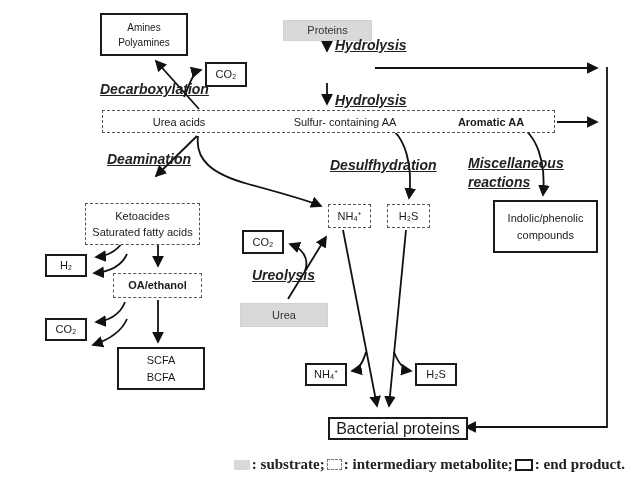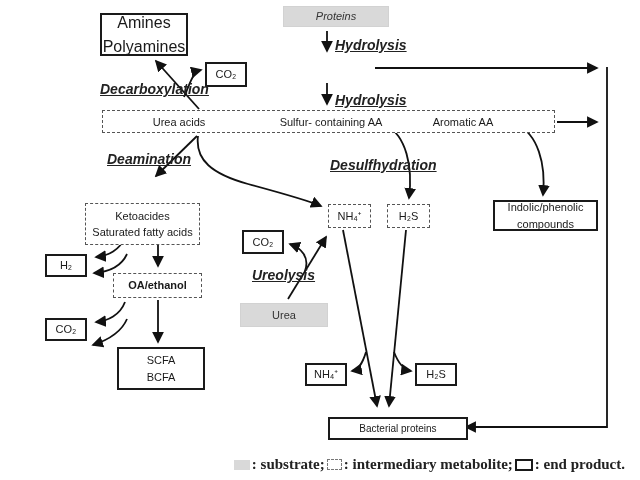--- a/index.html
+++ b/index.html
@@ -55,58 +55,58 @@
       <path d="M127 319 C121 333 105 341 93 345" marker-end="url(#ah)"></path>
       <path d="M288 299 L326 237" marker-end="url(#ah)"></path>
       <path d="M305 271 C310 257 301 248 290 244" marker-end="url(#ah)"></path>
       <path d="M343 230 L377 406" marker-end="url(#ah)"></path>
       <path d="M406 230 L389 406" marker-end="url(#ah)"></path>
       <path d="M366 352 C362 365 358 370 352 371" marker-end="url(#ah)"></path>
       <path d="M394 352 C399 365 404 370 411 371" marker-end="url(#ah)"></path>
     </g>
   </svg>
 
-  <div class="box solid" style="left:100px;top:13px;width:88px;height:43px;font-size:16px;">
+  <div class="box solid" style="left:100px;top:13px;width:88px;height:43px;font-size:10px;">
     <span>Amines</span>
     <span>Polyamines</span>
   </div>
 
   <div class="box solid" style="left:205px;top:62px;width:42px;height:25px;">
     <span>CO₂</span>
   </div>
 
-  <div class="box gray" style="left:283px;top:6px;width:106px;height:21px;font-style:italic;">
+  <div class="box gray" style="left:283px;top:20px;width:89px;height:21px;">
     <span>Proteins</span>
   </div>
 
 
   <div class="box dashed" style="left:102px;top:110px;width:453px;height:23px;">
     <span class="aa-item" style="left:76px;">Urea acids</span>
-    <span class="aa-item" style="left:228px;">Sulfur- containing AA</span>
-    <span class="aa-item" style="left:360px;">Aromatic AA</span>
+    <span class="aa-item" style="left:242px;">Sulfur- containing AA</span>
+    <span class="aa-item" style="left:388px;font-weight:bold;">Aromatic AA</span>
   </div>
 
   <div class="box dashed" style="left:85px;top:182px;width:115px;height:42px;margin-top:21px;">
     <span>Ketoacides</span>
     <span>Saturated fatty acids</span>
   </div>
 
   <div class="box dashed" style="left:328px;top:204px;width:43px;height:24px;">
     <span>NH₄⁺</span>
   </div>
 
   <div class="box dashed" style="left:387px;top:204px;width:43px;height:24px;">
     <span>H₂S</span>
   </div>
 
   <div class="box solid" style="left:242px;top:230px;width:42px;height:24px;">
     <span>CO₂</span>
   </div>
 
-  <div class="box solid" style="left:493px;top:200px;width:105px;height:31px;">
+  <div class="box solid" style="left:493px;top:200px;width:105px;height:53px;">
     <span>Indolic/phenolic</span>
     <span>compounds</span>
   </div>
 
   <div class="box solid" style="left:45px;top:254px;width:42px;height:23px;">
     <span>H₂</span>
   </div>
 
   <div class="box dashed" style="left:113px;top:273px;width:89px;height:25px;font-weight:bold;">
     <span>OA/ethanol</span>
@@ -126,29 +126,33 @@
   </div>
 
   <div class="box solid" style="left:305px;top:363px;width:42px;height:23px;">
     <span>NH₄⁺</span>
   </div>
 
   <div class="box solid" style="left:415px;top:363px;width:42px;height:23px;">
     <span>H₂S</span>
   </div>
 
-  <div class="box solid" style="left:328px;top:417px;width:140px;height:23px;font-size:10px;">
+  <div class="box solid" style="left:328px;top:417px;width:140px;height:23px;font-size:16px;">
     <span>Bacterial proteins</span>
   </div>
 
   <div class="plabel" style="left:335px;top:36px;">Hydrolysis</div>
   <div class="plabel" style="left:335px;top:91px;">Hydrolysis</div>
   <div class="plabel" style="left:100px;top:80px;">Decarboxylation</div>
   <div class="plabel" style="left:107px;top:150px;">Deamination</div>
   <div class="plabel" style="left:330px;top:156px;">Desulfhydration</div>
+  <div class="plabel" style="left:468px;top:154px;">
+    <span style="display:block;">Miscellaneous</span>
+    <span style="display:block;">reactions</span>
+  </div>
   <div class="plabel" style="left:252px;top:266px;">Ureolysis</div>
 
   <div class="legend">
     <i class="sw sw-gray"></i>
     <span>: substrate;</span>
     <i class="sw sw-dashed"></i>
     <span>: intermediary metabolite;</span>
     <i class="sw sw-solid"></i>
     <span>: end product.</span>
   </div>

